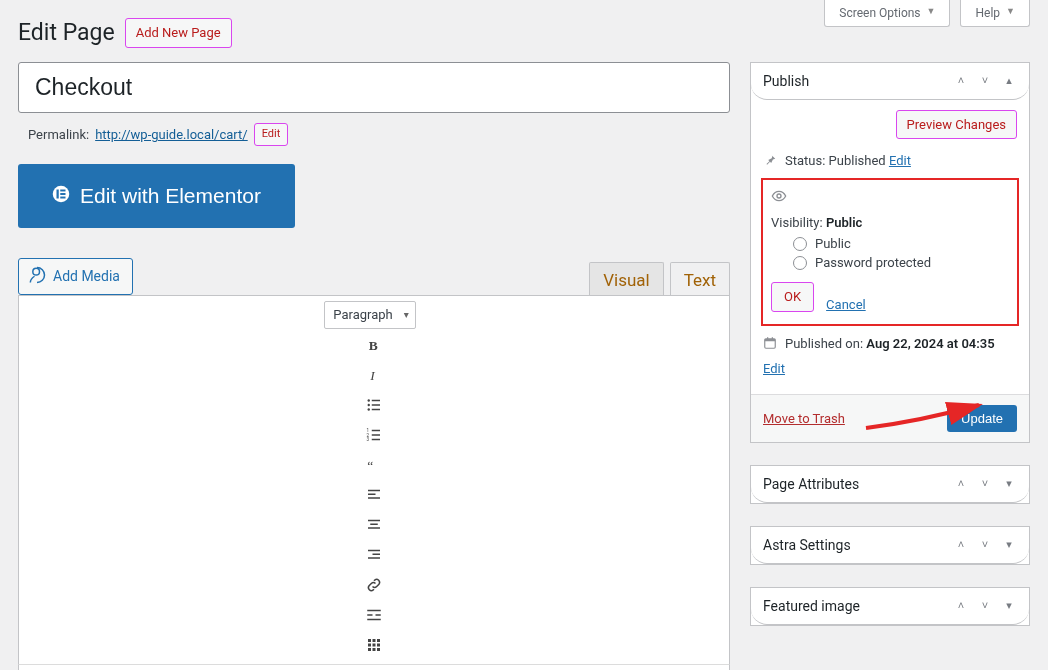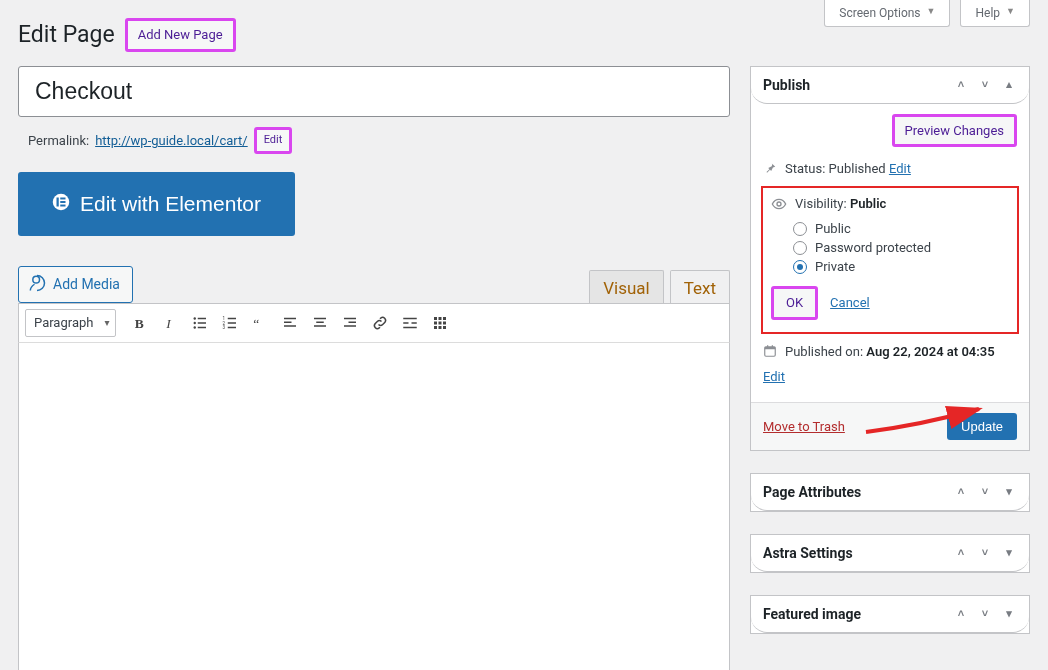--- a/index.html
+++ b/index.html
@@ -47,24 +47,24 @@
     font-weight: 400;
     margin: 0;
     padding: 0;
     color: #1d2327;
   }
   .button {
     display: inline-block;
     font-size: 13px;
     line-height: 1.5;
     padding: 4px 10px;
-    border: 3px solid #d946ef;
+    border: 1px solid #d946ef;
     border-radius: 3px;
     background: #f6f7f7;
-    color: #4c1d95;
+    color: #b91c1c;
     cursor: pointer;
   }
   .button-small {
     font-size: 11px;
     padding: 2px 7px;
   }
   .two-col {
     display: flex;
     gap: 20px;
     margin-top: 14px;
@@ -144,20 +144,21 @@
     background: #e5e5e5;
   }
   .editor-toolbar {
     border: 1px solid #c3c4c7;
     border-bottom: 1px solid #dcdcdc;
     background: #fff;
     padding: 5px 6px;
     display: flex;
     align-items: center;
     gap: 2px;
+    flex-direction: column;
   }
   .format-select {
     border: 1px solid #c3c4c7;
     height: 28px;
     padding: 0 22px 0 8px;
     font-size: 13px;
     color: #3c434a;
     border-radius: 2px;
     background: #fff;
     position: relative;
@@ -206,21 +207,21 @@
     background: #fff;
     margin-bottom: 22px;
   }
   .postbox .hndle {
     display: flex;
     align-items: center;
     justify-content: space-between;
     padding: 10px 12px;
     border-bottom: 1px solid #c3c4c7;
     font-size: 14px;
-    font-weight: 700;
+    font-weight: 400;
     color: #1d2327;
     border-radius: 16px;
   }
   .hndle .ctrls { display: flex; gap: 8px; color:#787c82; }
   .hndle .ctrl { width:16px; text-align:center; cursor:pointer; font-size:11px; }
   .inside { padding: 10px 12px; font-size: 13px; color:#3c434a; }
   .pub-row { display:flex; align-items:flex-start; gap:8px; margin-bottom:8px; }
   .link { color:#2271b1; text-decoration: underline; cursor:pointer; }
   .visibility-edit {
     border: 2px solid #e52626;
@@ -230,21 +231,21 @@
   .radio-row {
     display:flex; align-items:center; gap:8px; padding:2px 0 2px 22px;
   }
   .radio {
     width:14px; height:14px; border:1px solid #8c8f94; border-radius:50%; display:inline-block; position:relative;
   }
   .radio.checked { border-color:#2271b1; }
   .radio.checked::after {
     content:""; position:absolute; inset:3px; background:#2271b1; border-radius:50%;
   }
-  .vis-actions { margin:10px 0 2px 0; display:flex; align-items:center; gap:12px; }
+  .vis-actions { margin:10px 0 2px 0; display:flex; align-items:flex-end; gap:12px; }
   .major-actions {
     border-top: 1px solid #dcdcde;
     background:#f6f7f7;
     padding: 10px 12px;
     display:flex; justify-content:space-between; align-items:center;
   }
   .trash-link { color:#b32d2e; text-decoration:underline; cursor:pointer; font-size:13px; }
   .update-btn {
     background:#2271b1; color:#fff; border:none; border-radius:3px; padding:6px 14px; font-size:13px; cursor:pointer;
   }
@@ -439,44 +440,40 @@
                 </svg>
             </span>
             <span>
               <span>Status:</span>
               <span>Published</span>
               <a class="link">Edit</a>
             </span>
           </div>
 
           <div class="visibility-edit">
-            <div class="pub-row" style="margin-bottom:4px;">
+            <div class="pub-row" style="margin-bottom:4px;flex-direction:column;">
               <span class="icon-muted">
                 <svg width="16" height="16" viewBox="0 0 24 24" fill="none" stroke="#8c8f94" stroke-width="2">
                     <path d="M2 12s3.5-7 10-7 10 7 10 7-3.5 7-10 7S2 12 2 12z"></path>
                     <circle cx="12" cy="12" r="3"></circle>
                   </svg>
               </span>
               <span>
                 <span>Visibility:</span>
                 <span class="bold-txt">Public</span>
               </span>
             </div>
             <div class="radio-row">
               <span class="radio"></span>
               <span>Public</span>
             </div>
             <div class="radio-row">
               <span class="radio"></span>
               <span>Password protected</span>
             </div>
-            <div class="radio-row">
-              <span class="radio checked"></span>
-              <span>Private</span>
-            </div>
             <div class="vis-actions">
               <span class="button" style="padding:4px 12px;">OK</span>
               <a class="link">Cancel</a>
             </div>
           </div>
 
           <div class="pub-row" style="margin-top:10px; flex-wrap:wrap;">
             <span class="icon-muted">
               <svg width="14" height="14" viewBox="0 0 24 24" fill="#8c8f94">
                   <rect x="3" y="5" width="18" height="16" rx="2" fill="none" stroke="#8c8f94" stroke-width="2"></rect>

